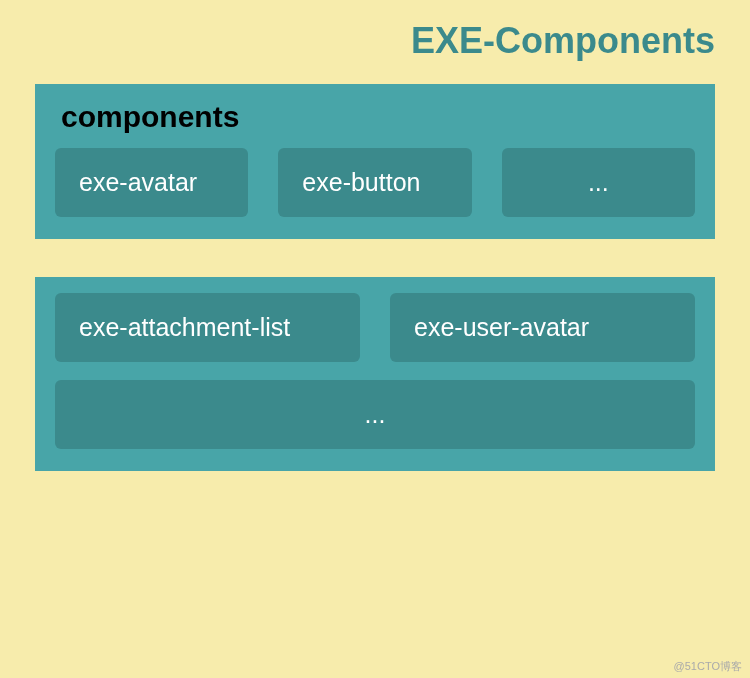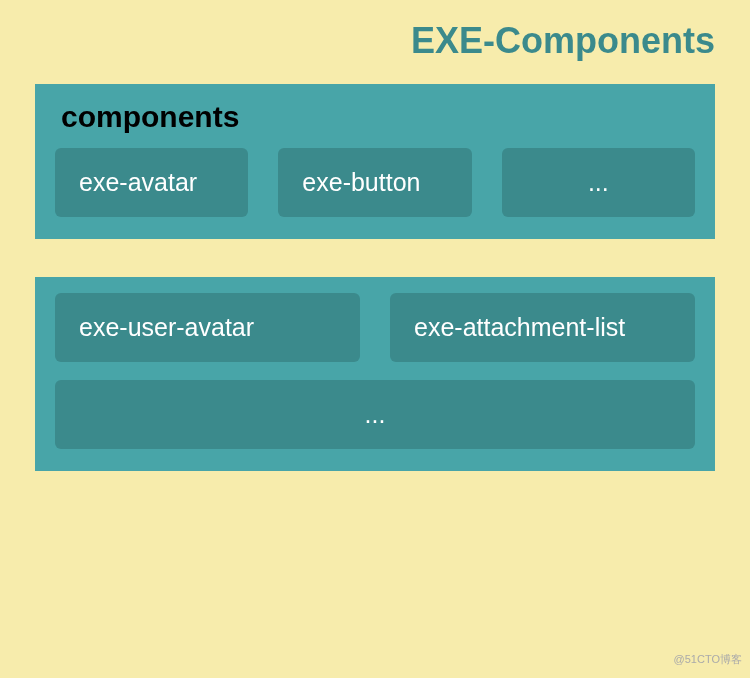--- a/index.html
+++ b/index.html
@@ -56,21 +56,21 @@
       padding: 20px 24px;
       border-radius: 6px;
       display: flex;
       align-items: center;
     }
     .item.ellipsis {
       justify-content: center;
     }
     .watermark {
       position: absolute;
-      bottom: 11px;
+      bottom: 4px;
       right: 8px;
       font-size: 11px;
       color: #aaaaaa;
     }
   </style>
 </head>
 <body>
 
 <div class="title">EXE-Components</div>
 
@@ -78,21 +78,21 @@
   <div class="section-header">components</div>
   <div class="item-row components-row">
     <div class="item">exe-avatar</div>
     <div class="item">exe-button</div>
     <div class="item ellipsis">...</div>
   </div>
 </div>
 
 <div class="section">
   <div class="item-row modules-row">
+    <div class="item">exe-attachment-list</div>
     <div class="item">exe-user-avatar</div>
-    <div class="item">exe-attachment-list</div>
   </div>
   <div class="item-row modules-row">
     <div class="item ellipsis">...</div>
   </div>
 </div>
 
 <div class="watermark">@51CTO博客</div>
 
 </body></html>

